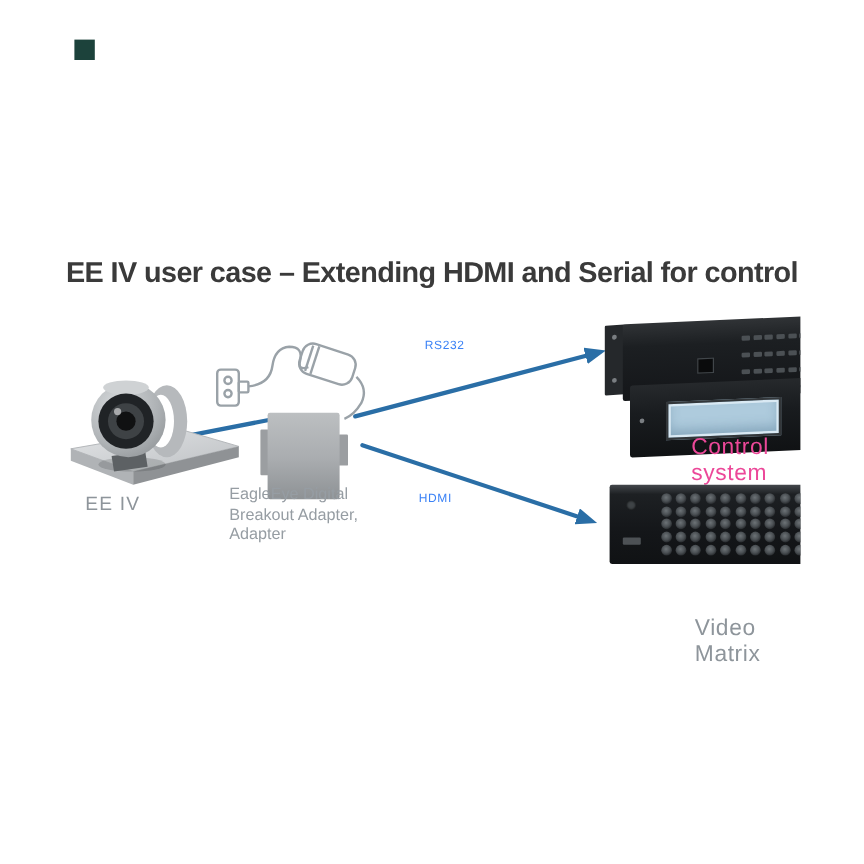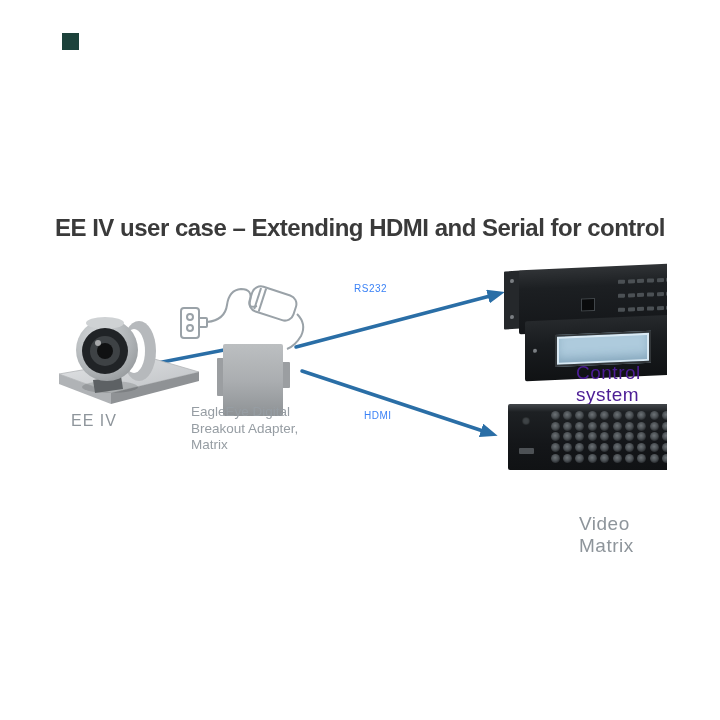--- a/index.html
+++ b/index.html
@@ -16,21 +16,21 @@
   
   #title {
     left:0; right:0; top:214px; text-align:center;
     font-size:24px; font-weight:bold; letter-spacing:-0.5px;
     color:#3a3a3a; margin:0;
   }
 
   
   .conn-label { font-size:10px; color:#3b82f6; letter-spacing:0.5px; }
   #rs232-label { left:301px; top:283px; }
-  #hdmi-label  { left:296px; top:410px;margin-left:15px; }
+  #hdmi-label  { left:296px; top:410px; }
 
   
   .node-label { color:#8e959b; }
   #camera-label  { left:18px; top:412px; width:94px; text-align:left;
                    font-size:16px; letter-spacing:1px; }
   #adapter-label { left:138px; top:404px; width:134px; font-size:13.5px;
                    line-height:16.5px; color:#969da3; }
   #control-label { left:523px; top:362px; font-size:19px; word-spacing:6px; letter-spacing:0.5px; }
   #matrix-label  { left:526px; top:479px; font-size:19px; word-spacing:5px; letter-spacing:0.5px;margin-top:34px; }
 
@@ -227,21 +227,21 @@
           <span></span>
           <span></span>
           <span></span>
           <span></span>
         </div>
       <span class="screw" style="left:8px;  top:28px;"></span>
       <span class="screw" style="right:6px; top:12px;"></span>
       <span class="screw" style="right:6px; top:44px;"></span>
     </div>
   </div>
-  <div id="control-label" class="abs node-label" style="color: #4c1d95;">Control system</div>
+  <div id="control-label" class="abs node-label" style="color: #ec4899;">Control system</div>
 
   <div id="video-matrix" class="abs">
     <div id="vm-panel" class="abs">
       <div id="vm-power-dot"></div>
       <div id="vm-badge"></div>
       <div id="vm-grid" class="cellgrid" style="grid-template-columns: repeat(16, 1fr); grid-template-rows: repeat(5, 1fr);">
           <span></span>
           <span></span>
           <span></span>
           <span></span>
@@ -323,16 +323,16 @@
           <span></span>
         </div>
     </div>
   </div>
   <div id="matrix-label" class="abs node-label" style="color: rgb(142, 149, 155);">Video Matrix</div>
 
   <div id="camera-label" class="abs node-label" style="color: rgb(142, 149, 155);">EE IV</div>
   <div id="adapter-label" class="abs">
     <div>EagleEye Digital</div>
     <div>Breakout Adapter,</div>
-    <div>Matrix</div>
+    <div>Adapter</div>
   </div>
 
 </div>
 
 </body></html>

